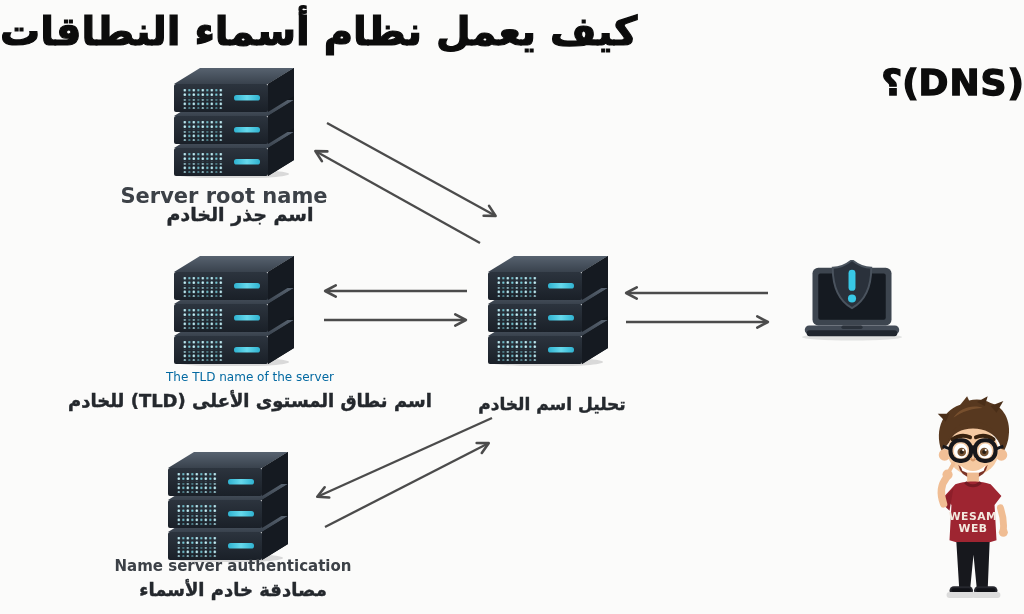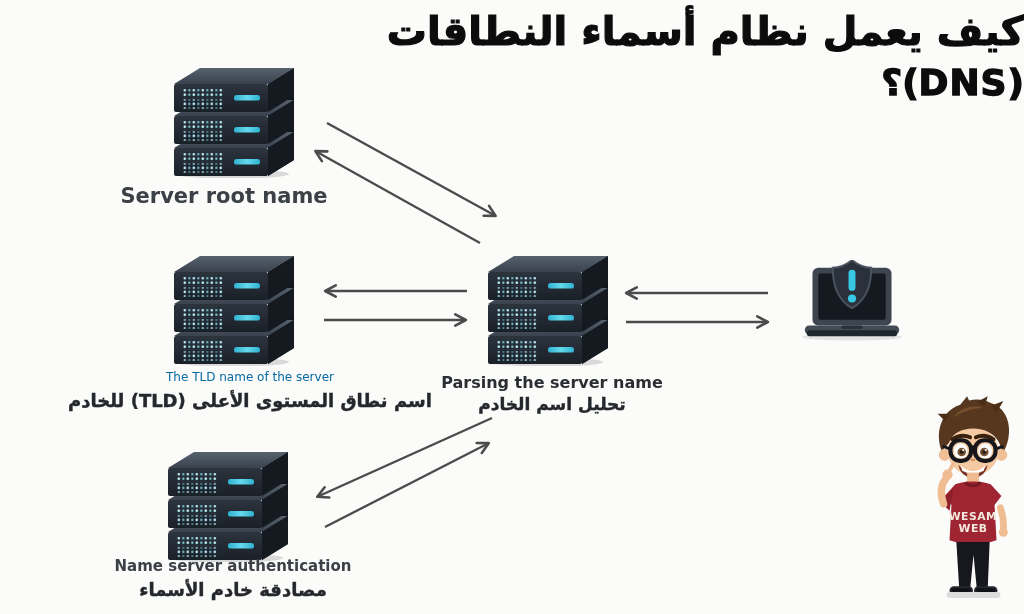--- a/index.html
+++ b/index.html
@@ -4,21 +4,21 @@
 <style>
   html,body{margin:0;padding:0;}
   body{background:#e8e8e8;font-family:"DejaVu Sans","Liberation Sans",sans-serif;}
   #canvas{
     position:relative;width:1024px;height:614px;margin:0 auto;
     background:#fbfbfa;overflow:hidden;
   }
   .abs{position:absolute;}
   
   .title-line1{
-    left:0;right:0;top:8px;text-align:right;
+    left:0;right:0;top:8px;text-align:left;
     font-size:40px;font-weight:bold;color:#0c0c0c;
     -webkit-text-stroke:1.2px #0c0c0c;letter-spacing:.5px;
   }
   .title-line2{
     left:0;right:0;top:62px;text-align:right;
     font-size:36px;font-weight:bold;color:#0c0c0c;
     -webkit-text-stroke:1.4px #0c0c0c;letter-spacing:1px;
   }
   
   .lbl{text-align:center;line-height:1.15;}
@@ -119,37 +119,37 @@
       <line x1="626" y1="322" x2="766" y2="322" marker-end="url(#arrowHead)"></line>
       <line x1="492" y1="418" x2="319" y2="496" marker-end="url(#arrowHead)"></line>
       <line x1="325" y1="527" x2="487" y2="444" marker-end="url(#arrowHead)"></line>
     </g>
   </svg>
 
   <svg class="abs" style="left:170px;top:64px" width="128" height="114" viewBox="0 0 128 114">
       <use href="#server-stack"></use>
     </svg>
   <div class="abs lbl lbl-en root-en">Server root name</div>
+  <div class="abs lbl lbl-ar root-ar" dir="rtl">اسم جذر الخادم</div>
 
   <svg class="abs" style="left:170px;top:252px" width="128" height="114" viewBox="0 0 128 114">
       <use href="#server-stack"></use>
     </svg>
   <div class="abs lbl lbl-en tld-en">The TLD name of the server</div>
   <div class="abs lbl lbl-ar tld-ar" dir="rtl">اسم نطاق المستوى الأعلى (TLD) للخادم</div>
 
   <svg class="abs" style="left:164px;top:448px" width="128" height="114" viewBox="0 0 128 114">
       <use href="#server-stack"></use>
     </svg>
   <div class="abs lbl lbl-ar auth-ar" dir="rtl">مصادقة خادم الأسماء</div>
   <div class="abs lbl lbl-en auth-en">Name server authentication</div>
 
   <svg class="abs" style="left:484px;top:252px" width="128" height="114" viewBox="0 0 128 114">
       <use href="#server-stack"></use>
     </svg>
-  <div class="abs lbl lbl-en res-en">Parsing the server name</div>
   <div class="abs lbl lbl-ar res-ar" dir="rtl">تحليل اسم الخادم</div>
 
   <svg class="abs" style="left:799px;top:260px" width="106" height="81" viewBox="0 0 110 84">
       <use href="#laptop-shield"></use>
     </svg>
 
   <svg class="abs" style="left:926px;top:396px" width="94" height="208" viewBox="0 0 96 212">
 
     <g>
       <path d="M16,56 C8,34 18,12 38,8 C44,2 58,2 66,7 C78,10 88,24 84,44 C82,52 80,56 78,58

